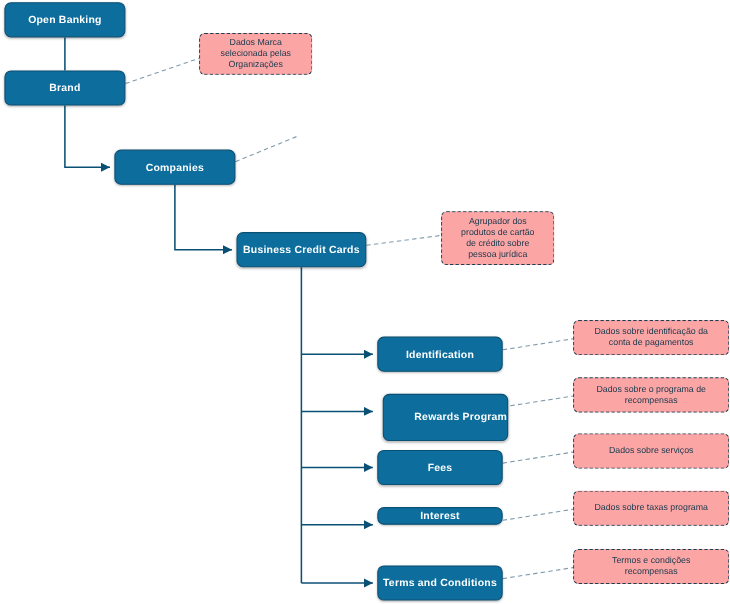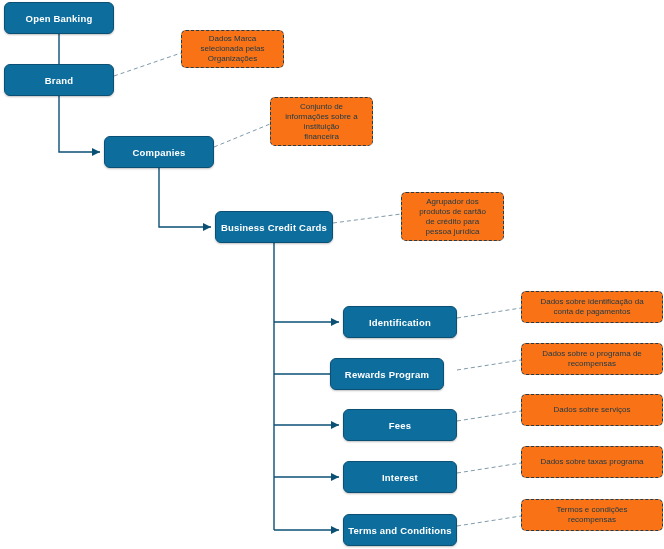--- a/index.html
+++ b/index.html
@@ -37,21 +37,21 @@
     display: flex;
     align-items: center;
     justify-content: center;
     text-align: center;
     letter-spacing: 0.2px;
     box-shadow: 0 1px 2px rgba(0,0,0,0.25);
   }
   .note {
     position: absolute;
     box-sizing: border-box;
-    background: #f97316;
+    background: #fca5a5;
     border: 1px dashed #1b3f55;
     border-radius: 5px;
     color: #16384c;
     font-size: 8px;
     line-height: 1.25;
     display: flex;
     align-items: center;
     justify-content: center;
     text-align: center;
     padding: 2px 4px;
@@ -102,43 +102,39 @@
     </div>
   <div class="node" style="left:104px;top:136px;width:110px;height:32px;">
       <span>Companies</span>
     </div>
   <div class="node" style="left:215px;top:211px;width:118px;height:32px;">
       <span>Business Credit Cards</span>
     </div>
   <div class="node" style="left:343px;top:306px;width:114px;height:32px;text-align:right;">
       <span>Identification</span>
     </div>
-  <div class="node" style="left:330px;top:358px;width:114px;height:32px;">
+  <div class="node" style="left:348px;top:358px;width:114px;height:43px;justify-content:flex-end;">
       <span>Rewards Program</span>
     </div>
   <div class="node" style="left:343px;top:409px;width:114px;height:32px;">
       <span>Fees</span>
     </div>
-  <div class="node" style="left:343px;top:461px;width:114px;height:32px;">
+  <div class="node" style="left:343px;top:461px;width:114px;height:16px;">
       <span>Interest</span>
     </div>
   <div class="node" style="left:343px;top:514px;width:114px;height:32px;">
       <span>Terms and Conditions</span>
     </div>
 
   <div class="note" style="left:181px;top:30px;width:103px;height:38px;"><span>Dados Marca
 selecionada pelas
 Organizações</span></div>
-  <div class="note" style="left:270px;top:97px;width:103px;height:49px;"><span>Conjunto de
-informações sobre a
-instituição
-financeira</span></div>
   <div class="note" style="left:401px;top:192px;width:103px;height:49px;"><span>Agrupador dos
 produtos de cartão
-de crédito para
+de crédito sobre
 pessoa jurídica</span></div>
   <div class="note" style="left:521px;top:291px;width:142px;height:32px;"><span>Dados sobre identificação da
 conta de pagamentos</span></div>
   <div class="note" style="left:521px;top:343px;width:142px;height:32px;"><span>Dados sobre o programa de
 recompensas</span></div>
   <div class="note" style="left:521px;top:394px;width:142px;height:32px;"><span>Dados sobre serviços</span></div>
   <div class="note" style="left:521px;top:446px;width:142px;height:32px;"><span>Dados sobre taxas programa</span></div>
   <div class="note" style="left:521px;top:499px;width:142px;height:32px;"><span>Termos e condições
 recompensas</span></div>
 

